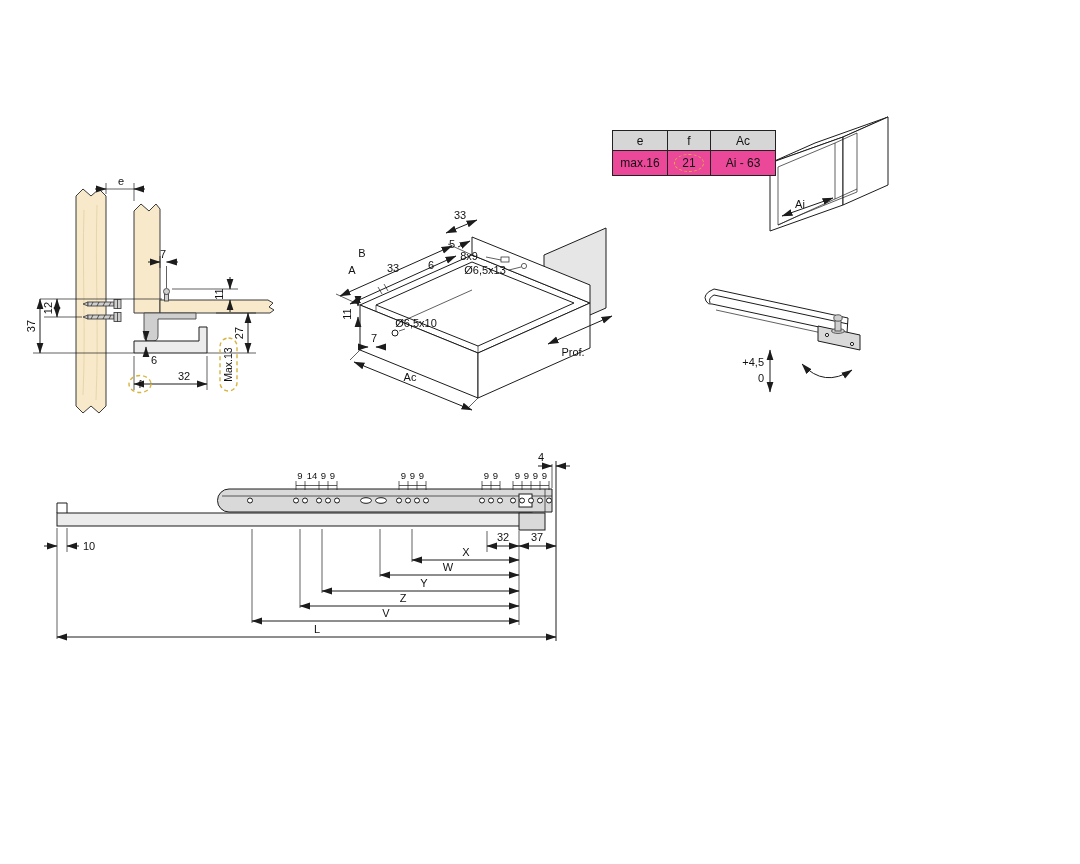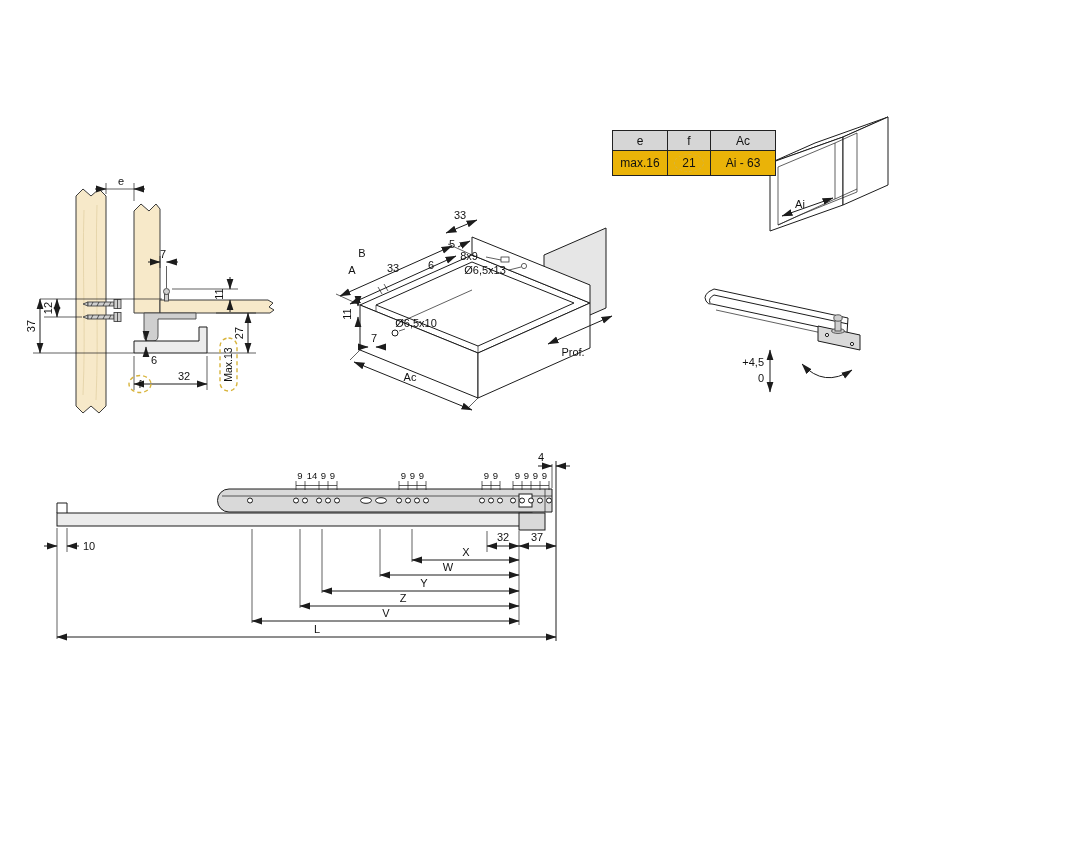--- a/index.html
+++ b/index.html
@@ -16,21 +16,21 @@
   svg .white{fill:#ffffff;stroke:#1c1c1c;stroke-width:1;}
   svg .hl{stroke:#d8b43c;stroke-width:1.4;stroke-dasharray:4 3;fill:none;}
   svg text{font:11px "Liberation Sans",sans-serif;fill:#111;text-anchor:middle;stroke:none;}
   svg text.s{font-size:9.5px;}
   svg text.st{text-anchor:start;}
   svg text.en{text-anchor:end;}
   .tbl{position:absolute;left:612px;top:130px;}
   .tbl table{border-collapse:collapse;font:12px "Liberation Sans",sans-serif;color:#111;}
   .tbl th,.tbl td{border:1px solid #222;text-align:center;font-weight:400;padding:0 4px;}
   .tbl th{background:#d6d6d6;height:19px;}
-  .tbl td{background:#eab308;height:24px;}
+  .tbl td{background:#ec4899;height:24px;}
   .tbl th:nth-child(1){width:46px;}
   .tbl th:nth-child(2){width:34px;}
   .tbl th:nth-child(3){width:56px;}
   .ell{display:inline-block;border:1.4px dashed #d8b43c;border-radius:50%;padding:1px 7px;}
 </style>
 </head>
 <body>
 
 <div class="canvas">
 

